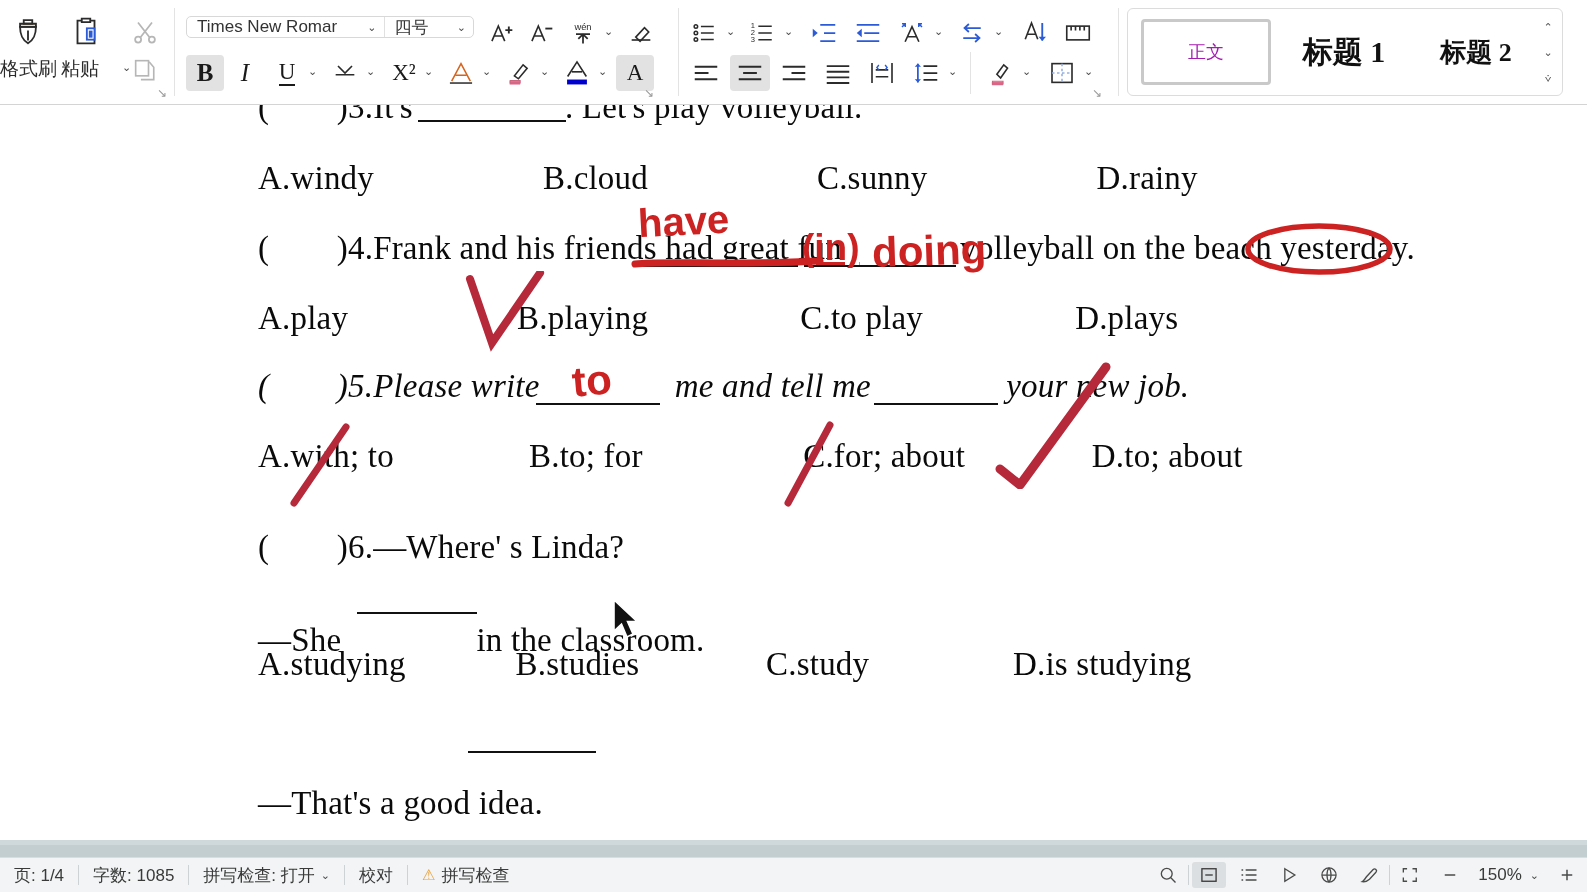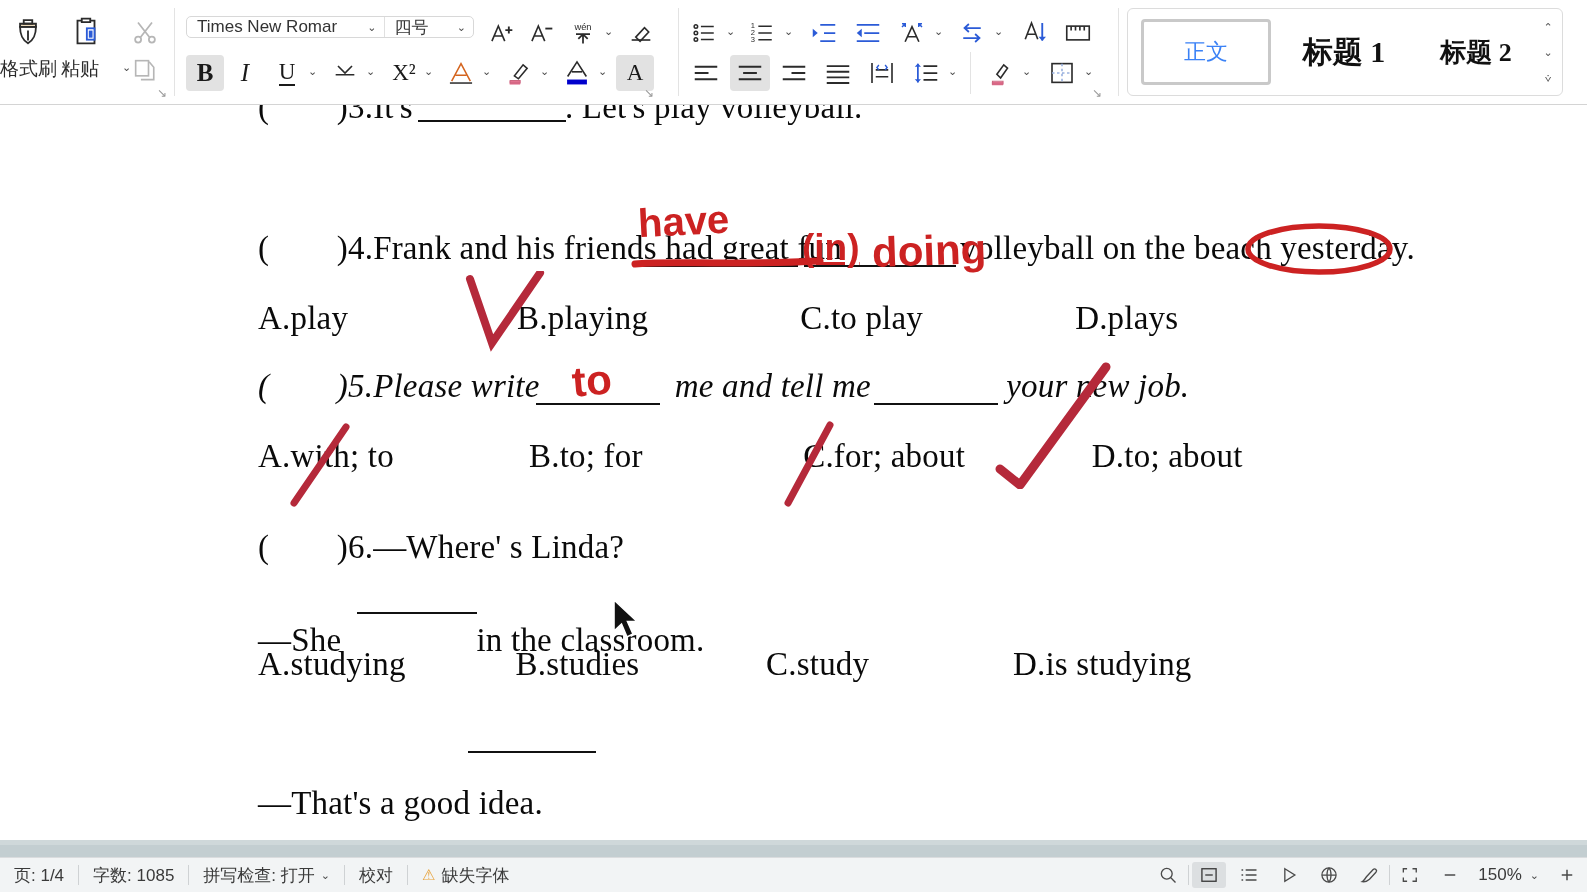--- a/index.html
+++ b/index.html
@@ -65,21 +65,21 @@
   .style-card {
     display: flex; align-items: center; justify-content: center;
     height: 66px; margin-left: 13px;
     border-radius: 4px;
   }
   .style-card.sel {
     width: 130px;
     border: 3px solid #c9c9c9;
     background: #fff;
   }
-  .style-card .s-normal { font-family: "Liberation Serif", serif; font-size: 22px; color: #3b82f6; }
+  .style-card .s-normal { font-family: "Liberation Serif", serif; font-size: 18px; color: #a21caf; }
   .style-card .s-h1 { font-family: "Liberation Serif", serif; font-size: 30px; font-weight: bold; color: #111; }
   .style-card .s-h2 { font-family: "Liberation Serif", serif; font-size: 26px; font-weight: bold; color: #111; }
   .gal-scroll {
     position: absolute; right: 4px; top: 6px;
     width: 20px; height: 76px;
     display: flex; flex-direction: column; align-items: center; justify-content: space-around;
     color: #555; font-size: 11px;
   }
   .gal-scroll span { line-height: 1; cursor: default; }
 
@@ -437,20 +437,21 @@
         <span>⌄</span>
         <span>⩒</span>
       </div>
     </div>
   </div>
 
   <div class="doc-scroll">
     <div class="page">
 
       <div class="doc-line" style="left:258px;top:-16px;">(        )3.It's                  . Let's play volleyball.</div>
+      <div class="doc-line" style="left:258px;top:55px;">A.windy                    B.cloud                    C.sunny                    D.rainy</div>
       <div class="doc-line" style="left:258px;top:125px;">(        )4.Frank and his friends had great fun              volleyball on the beach yesterday.</div>
       <div class="doc-line" style="left:258px;top:195px;">A.play                    B.playing                  C.to play                  D.plays</div>
       <div class="doc-line" style="left:258px;top:263px;font-style:italic;">(        )5.Please write                me and tell me                your new job.</div>
       <div class="doc-line" style="left:258px;top:333px;">A.with; to                B.to; for                   C.for; about               D.to; about</div>
       <div class="doc-line" style="left:258px;top:424px;">(        )6.—Where' s Linda?</div>
       <div class="doc-line" style="left:258px;top:472px;margin-top:45px;">—She                in the classroom.</div>
       <div class="doc-line" style="left:258px;top:541px;">A.studying             B.studies               C.study                 D.is studying</div>
       <div class="doc-line" style="left:258px;top:680px;">—That's a good idea.</div>
 
       <div class="blank-ul" style="left:418px;top:15px;width:148px;"></div>
@@ -521,21 +522,21 @@
     </div>
     <div class="sb-div"></div>
 
     <div class="sb-item">
       <span>校对</span>
     </div>
     <div class="sb-div"></div>
 
     <div class="sb-item">
       <span class="warn-tri">⚠</span>
-      <span>缺失字体</span>
+      <span>拼写检查</span>
     </div>
 
     <div class="sb-right">
       <div class="sb-ico">
         <svg width="20" height="20" viewBox="0 0 24 24" fill="none" stroke="#4a4a4a" stroke-width="1.6">
           <circle cx="10.5" cy="10.5" r="6.5"></circle>
             <path d="M15.4 15.4L21 21"></path>
         </svg>
       </div>
       <div class="sb-div"></div>

